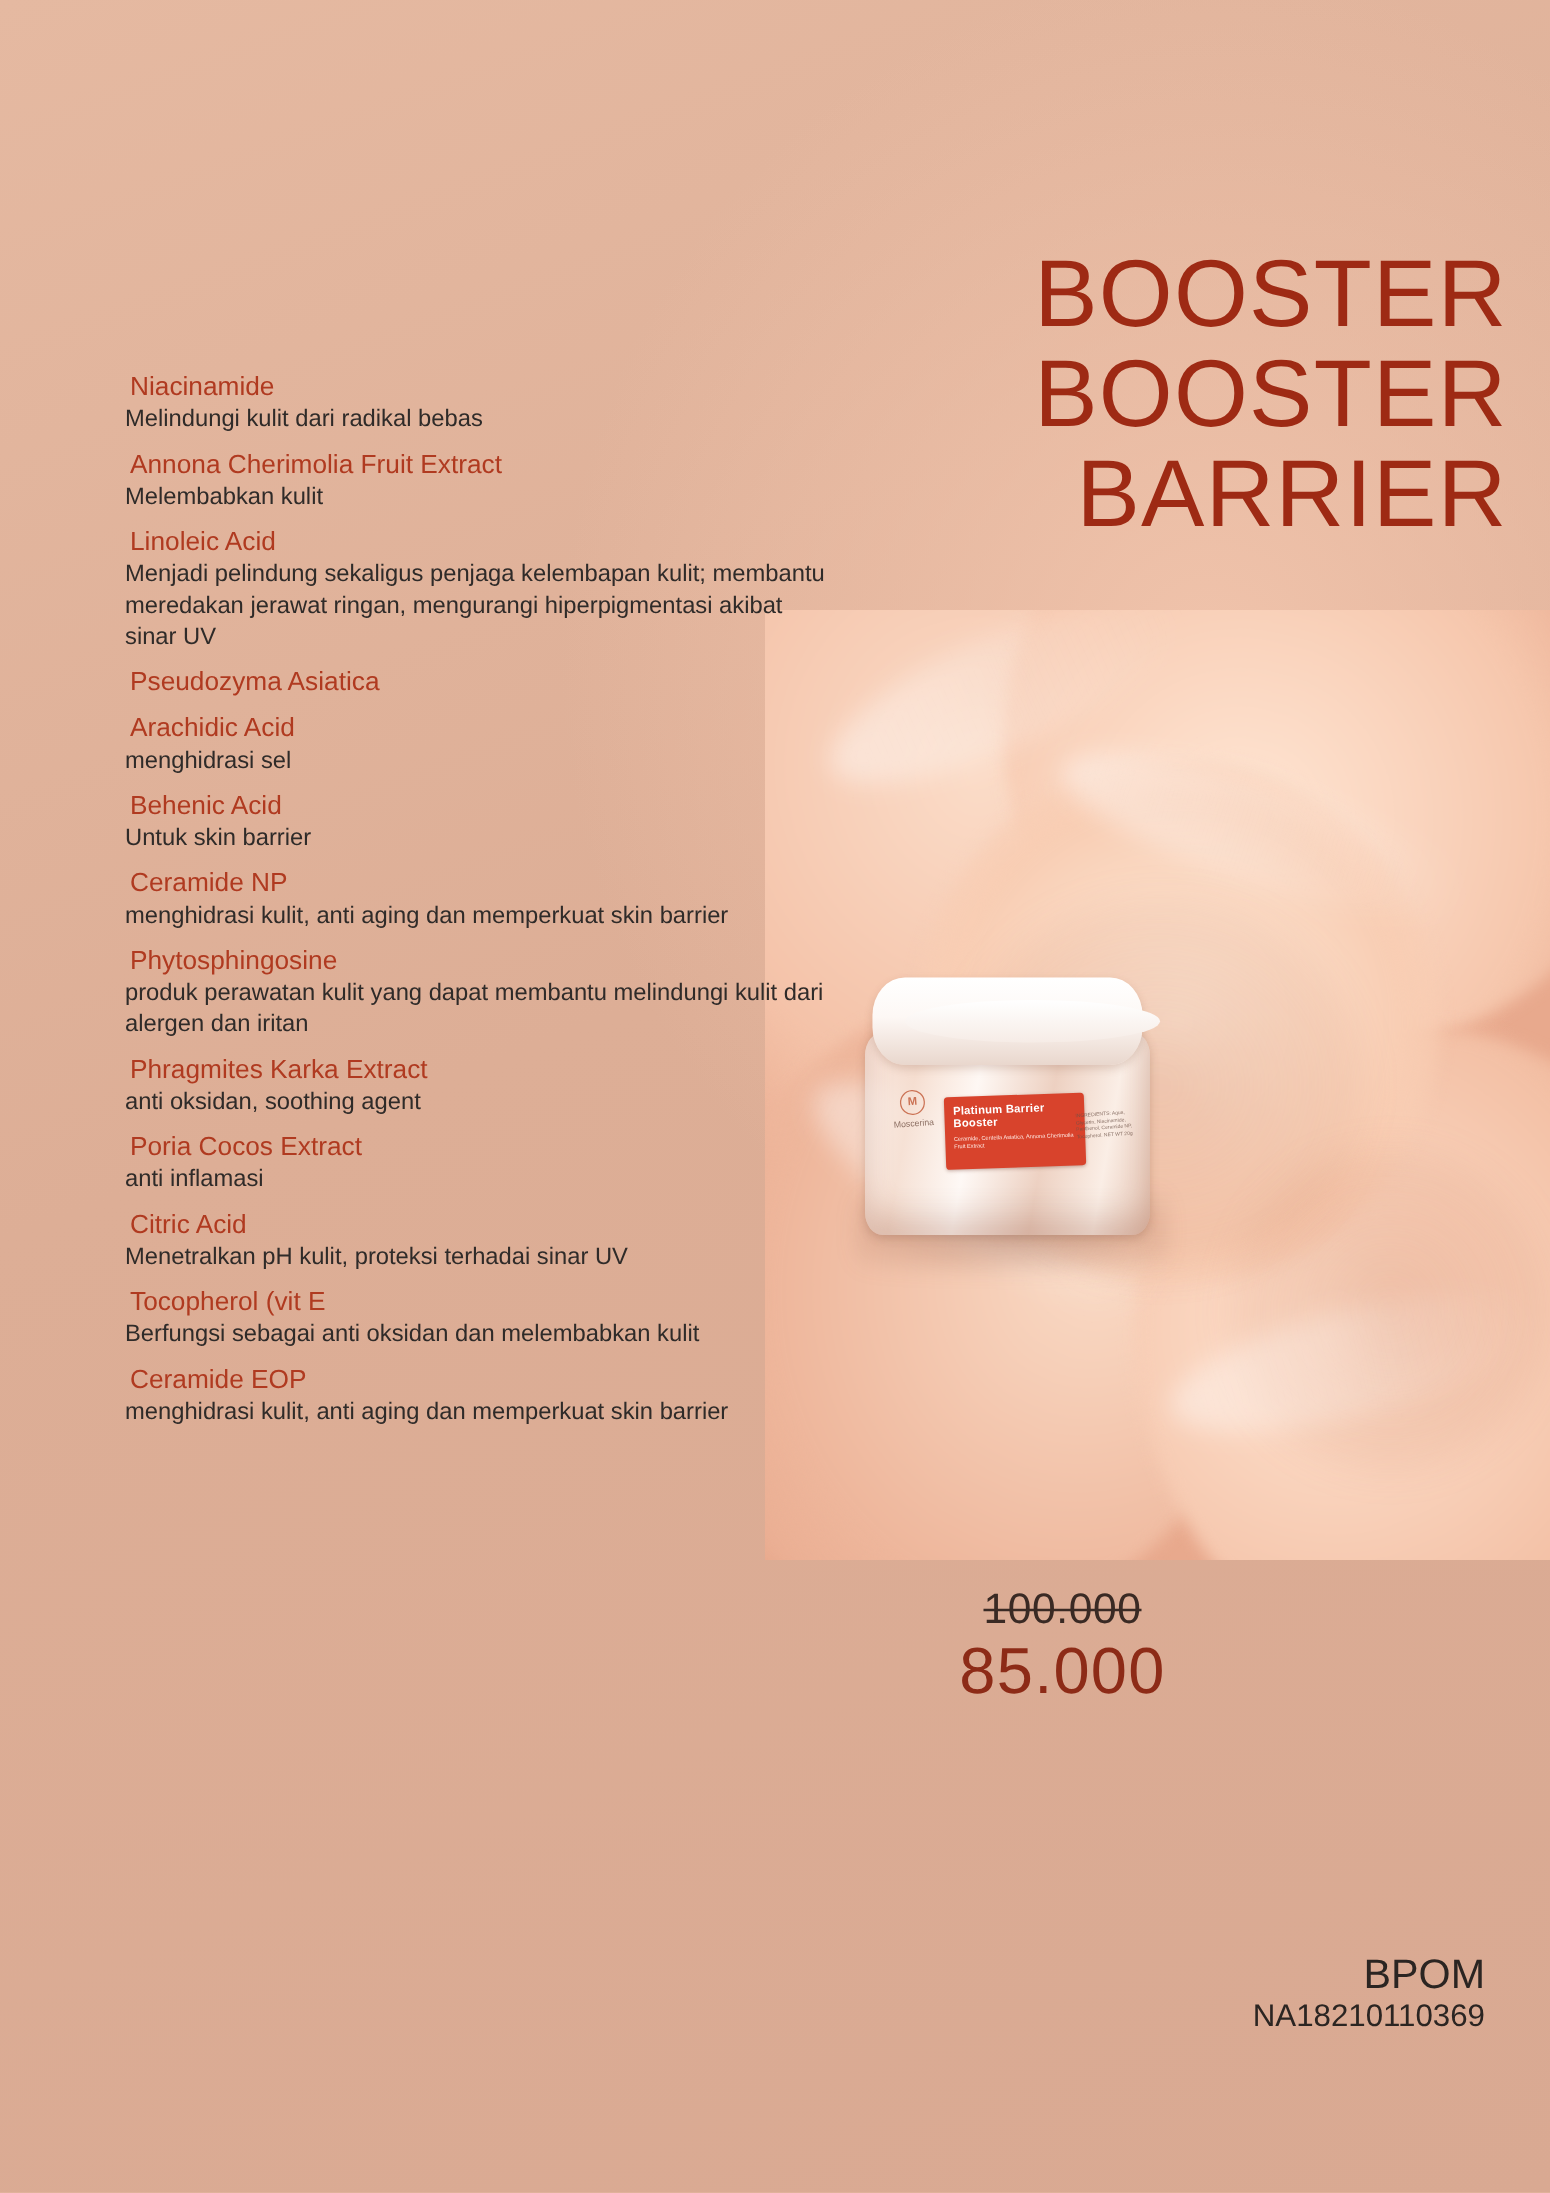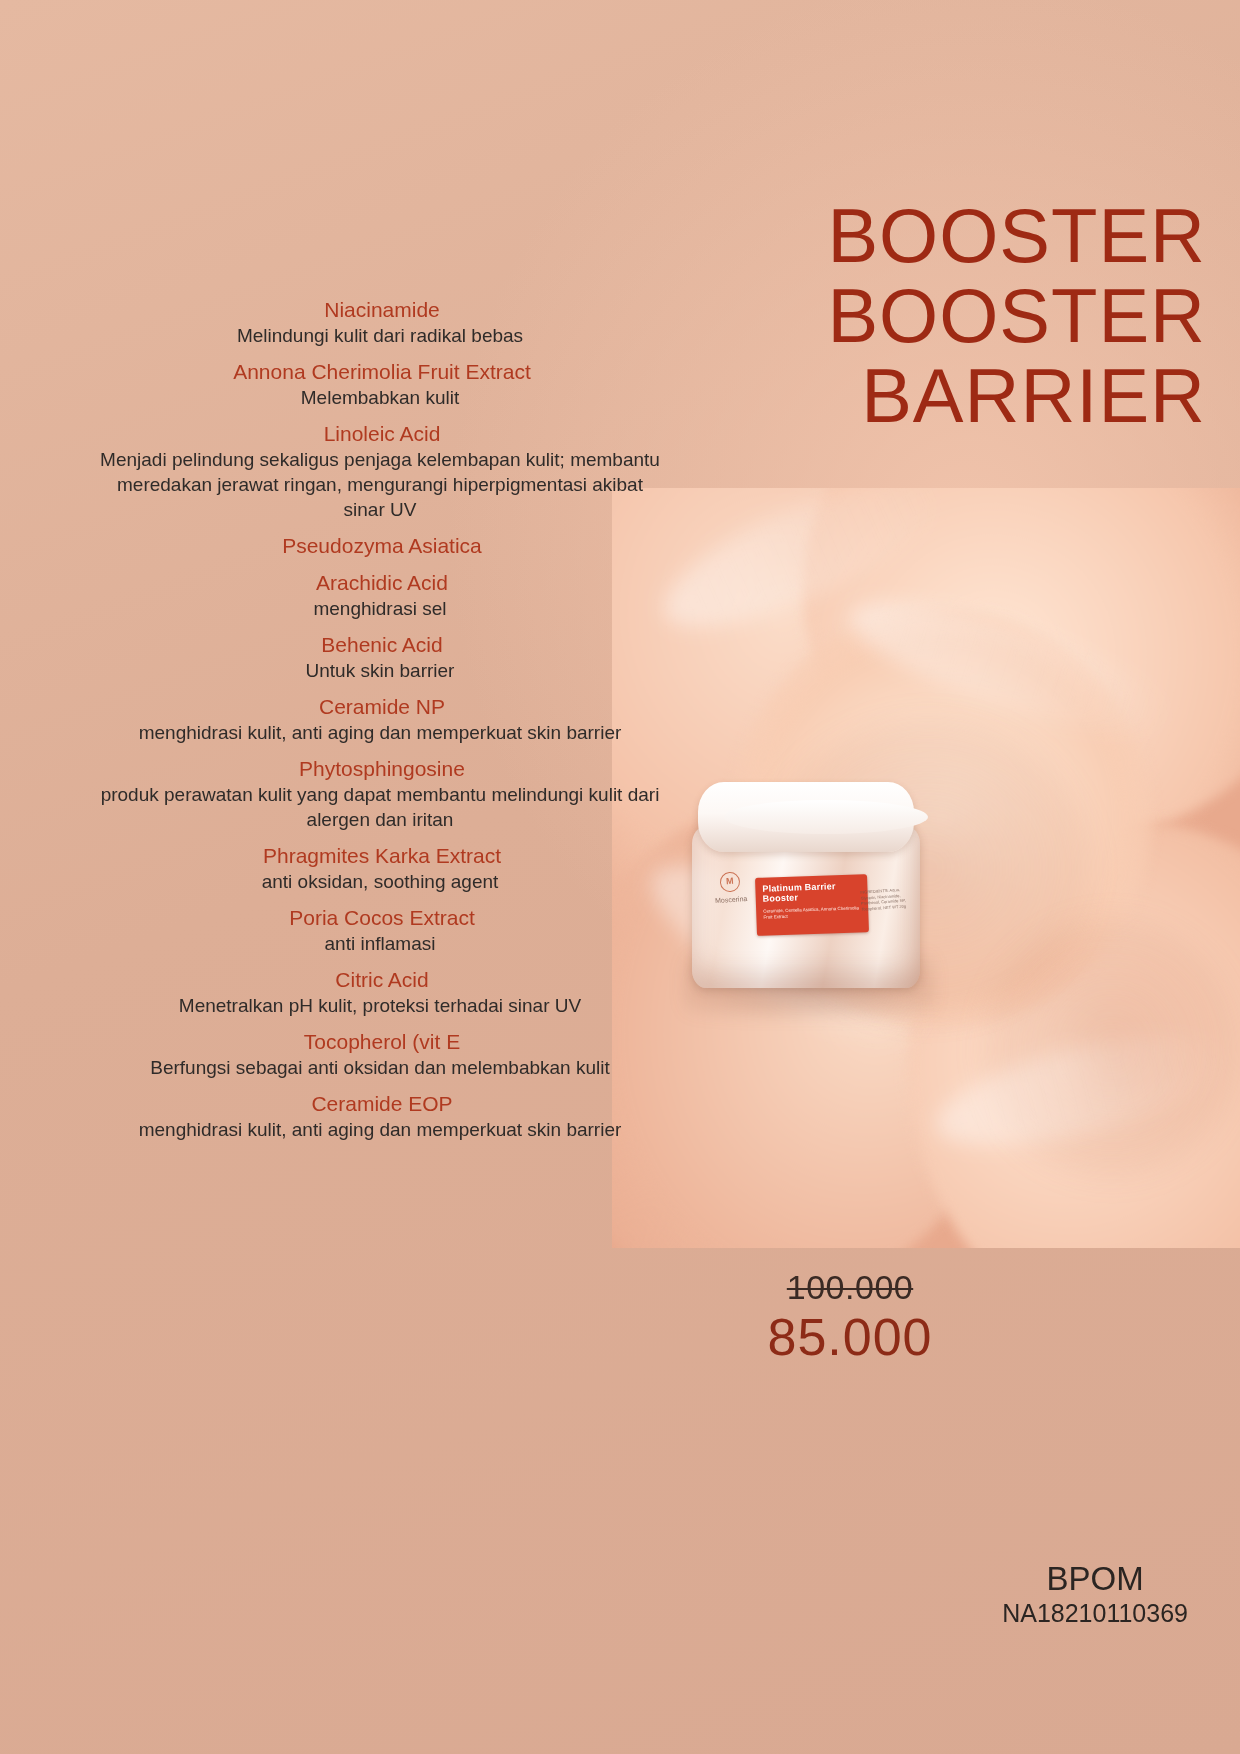--- a/index.html
+++ b/index.html
@@ -193,21 +193,21 @@
   }
   .headline span { display: block; }
 
   
   .ingredients {
     position: absolute;
     left: 100px;
     top: 296px;
     width: 560px;
   }
-  .ing { margin-bottom: 10px; text-align: center; }
+  .ing { margin-bottom: 10px; }
   .ing-name {
     color: #b03a20;
     font-size: 21px;
     line-height: 27px;
     padding-left: 4px;
   }
   .ing-desc {
     color: #2f2b29;
     font-size: 19px;
     line-height: 25px;
@@ -235,21 +235,21 @@
     line-height: 58px;
     letter-spacing: 1px;
     margin-top: 2px;
   }
 
   
   .bpom {
     position: absolute;
     right: 52px;
     bottom: 126px;
-    text-align: center;
+    text-align: right;
     color: #2b2522;
   }
   .bpom-title { font-size: 33px; line-height: 38px; }
   .bpom-code { font-size: 25px; line-height: 30px; }
 </style>
 </head>
 <body>
 
 <div class="poster">
 

